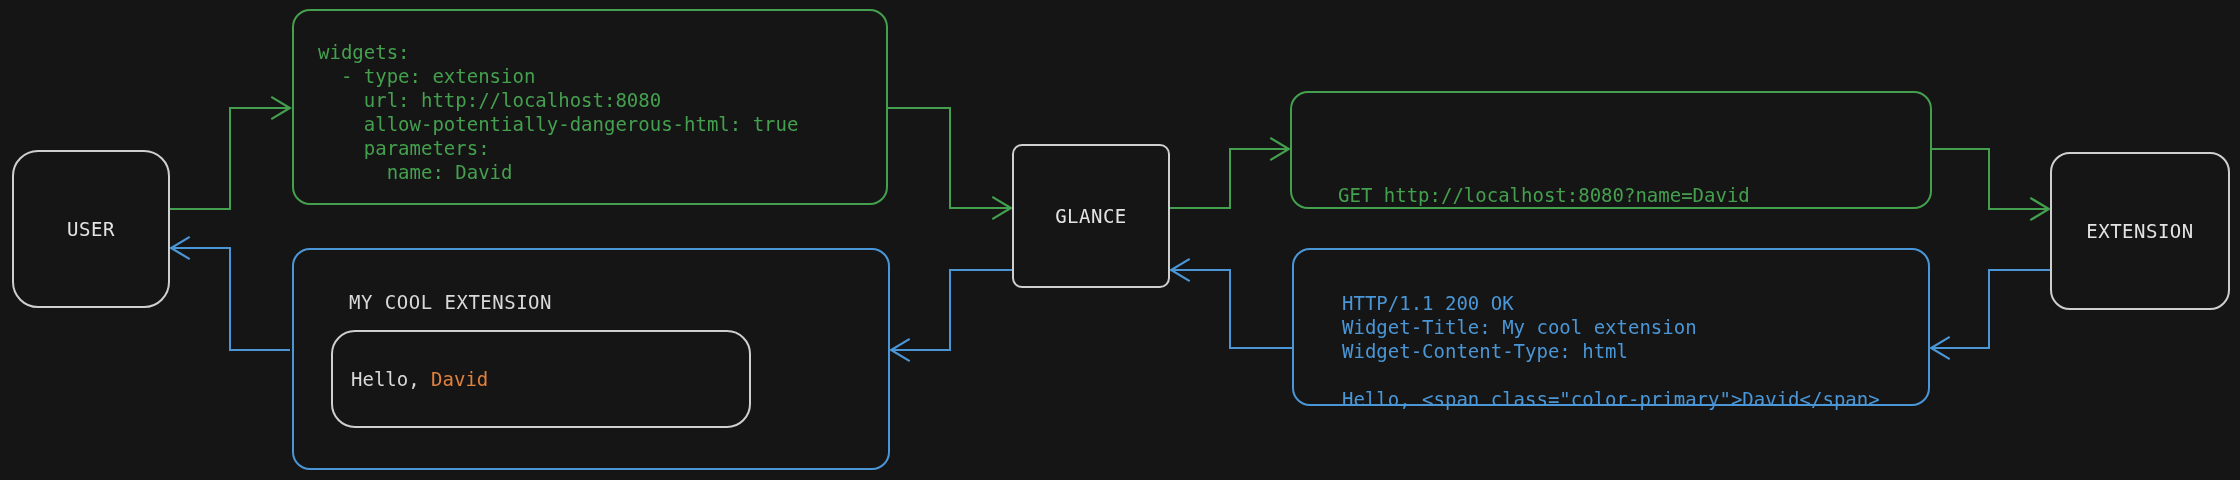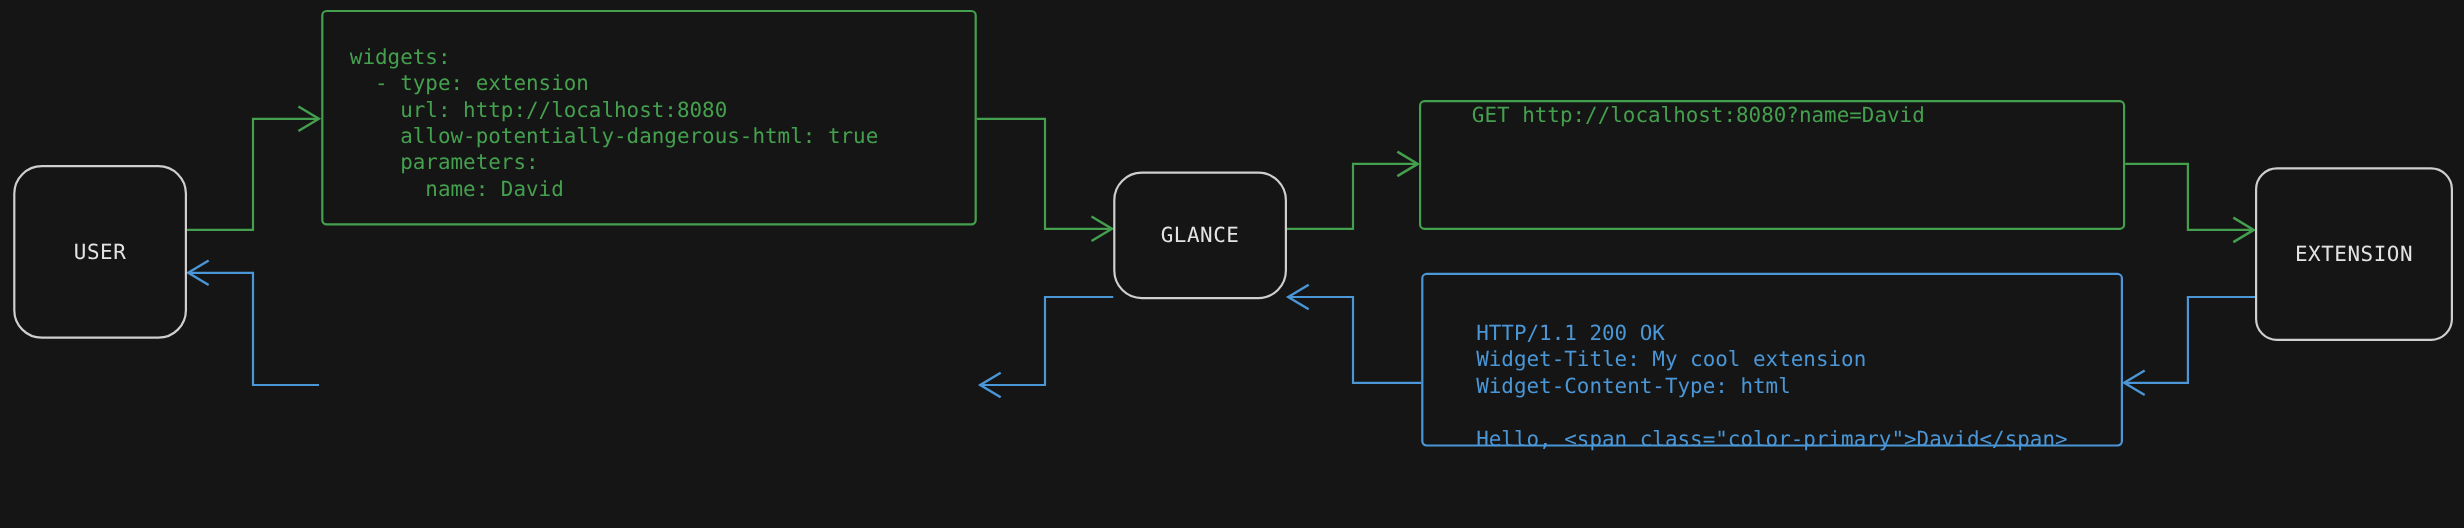--- a/index.html
+++ b/index.html
@@ -29,40 +29,40 @@
   .node {
     border-radius: 26px;
     display: flex;
     align-items: center;
     justify-content: center;
     color: #e3e3e3;
     font-size: 19px;
     letter-spacing: 0.5px;
   }
   .codebox {
-    border-radius: 5px;
+    border-radius: 18px;
   }
   .codebox.green { border-color: #44a04e; color: #44a04e; }
   .codebox.blue  { border-color: #4a96d6; color: #4a96d6; }
   .codebox pre {
     margin: 0;
     font-family: inherit;
     font-size: 19px;
     line-height: 24px;
     white-space: pre;
   }
   #user-node      { left: 12px;   top: 150px; width: 158px; height: 158px; }
-  #glance-node    { left: 1012px; top: 156px; width: 158px; height: 116px; }
+  #glance-node    { left: 1012px; top: 144px; width: 158px; height: 144px; border-radius: 10px; }
   #extension-node { left: 2050px; top: 152px; width: 180px; height: 158px; border-radius: 20px; }
 
   #config-box     { left: 292px;  top: 9px;   width: 596px; height: 196px; }
   #config-box pre { padding: 29px 0 0 24px; }
 
   #request-box    { left: 1290px; top: 91px;  width: 642px; height: 118px;
-                    display: flex; align-items: flex-start; }
+                    display: flex; align-items: flex-end; }
   #request-box pre { padding-left: 46px; }
 
   #response-box   { left: 1292px; top: 248px; width: 638px; height: 158px; }
   #response-box pre { padding: 41px 0 0 48px; }
 
   #widget-box     { left: 292px;  top: 248px; width: 598px; height: 222px;
                     border-color: #4a96d6; }
   #widget-title {
     margin-top: 40px;
     margin-left: 55px;
@@ -139,14 +139,20 @@
   </div>
 
   <div id="response-box" class="box codebox blue">
     <pre>HTTP/1.1 200 OK
 Widget-Title: My cool extension
 Widget-Content-Type: html
 
 Hello, &lt;span class="color-primary"&gt;David&lt;/span&gt;</pre>
   </div>
 
+  <div id="widget-box" class="box codebox blue">
+    <div id="widget-title">MY COOL EXTENSION</div>
+    <div id="hello-box">
+      <span class="hello-line"><span>Hello, </span><span class="hello-name">David</span></span>
+    </div>
+  </div>
 
 </div>
 
 </body></html>

